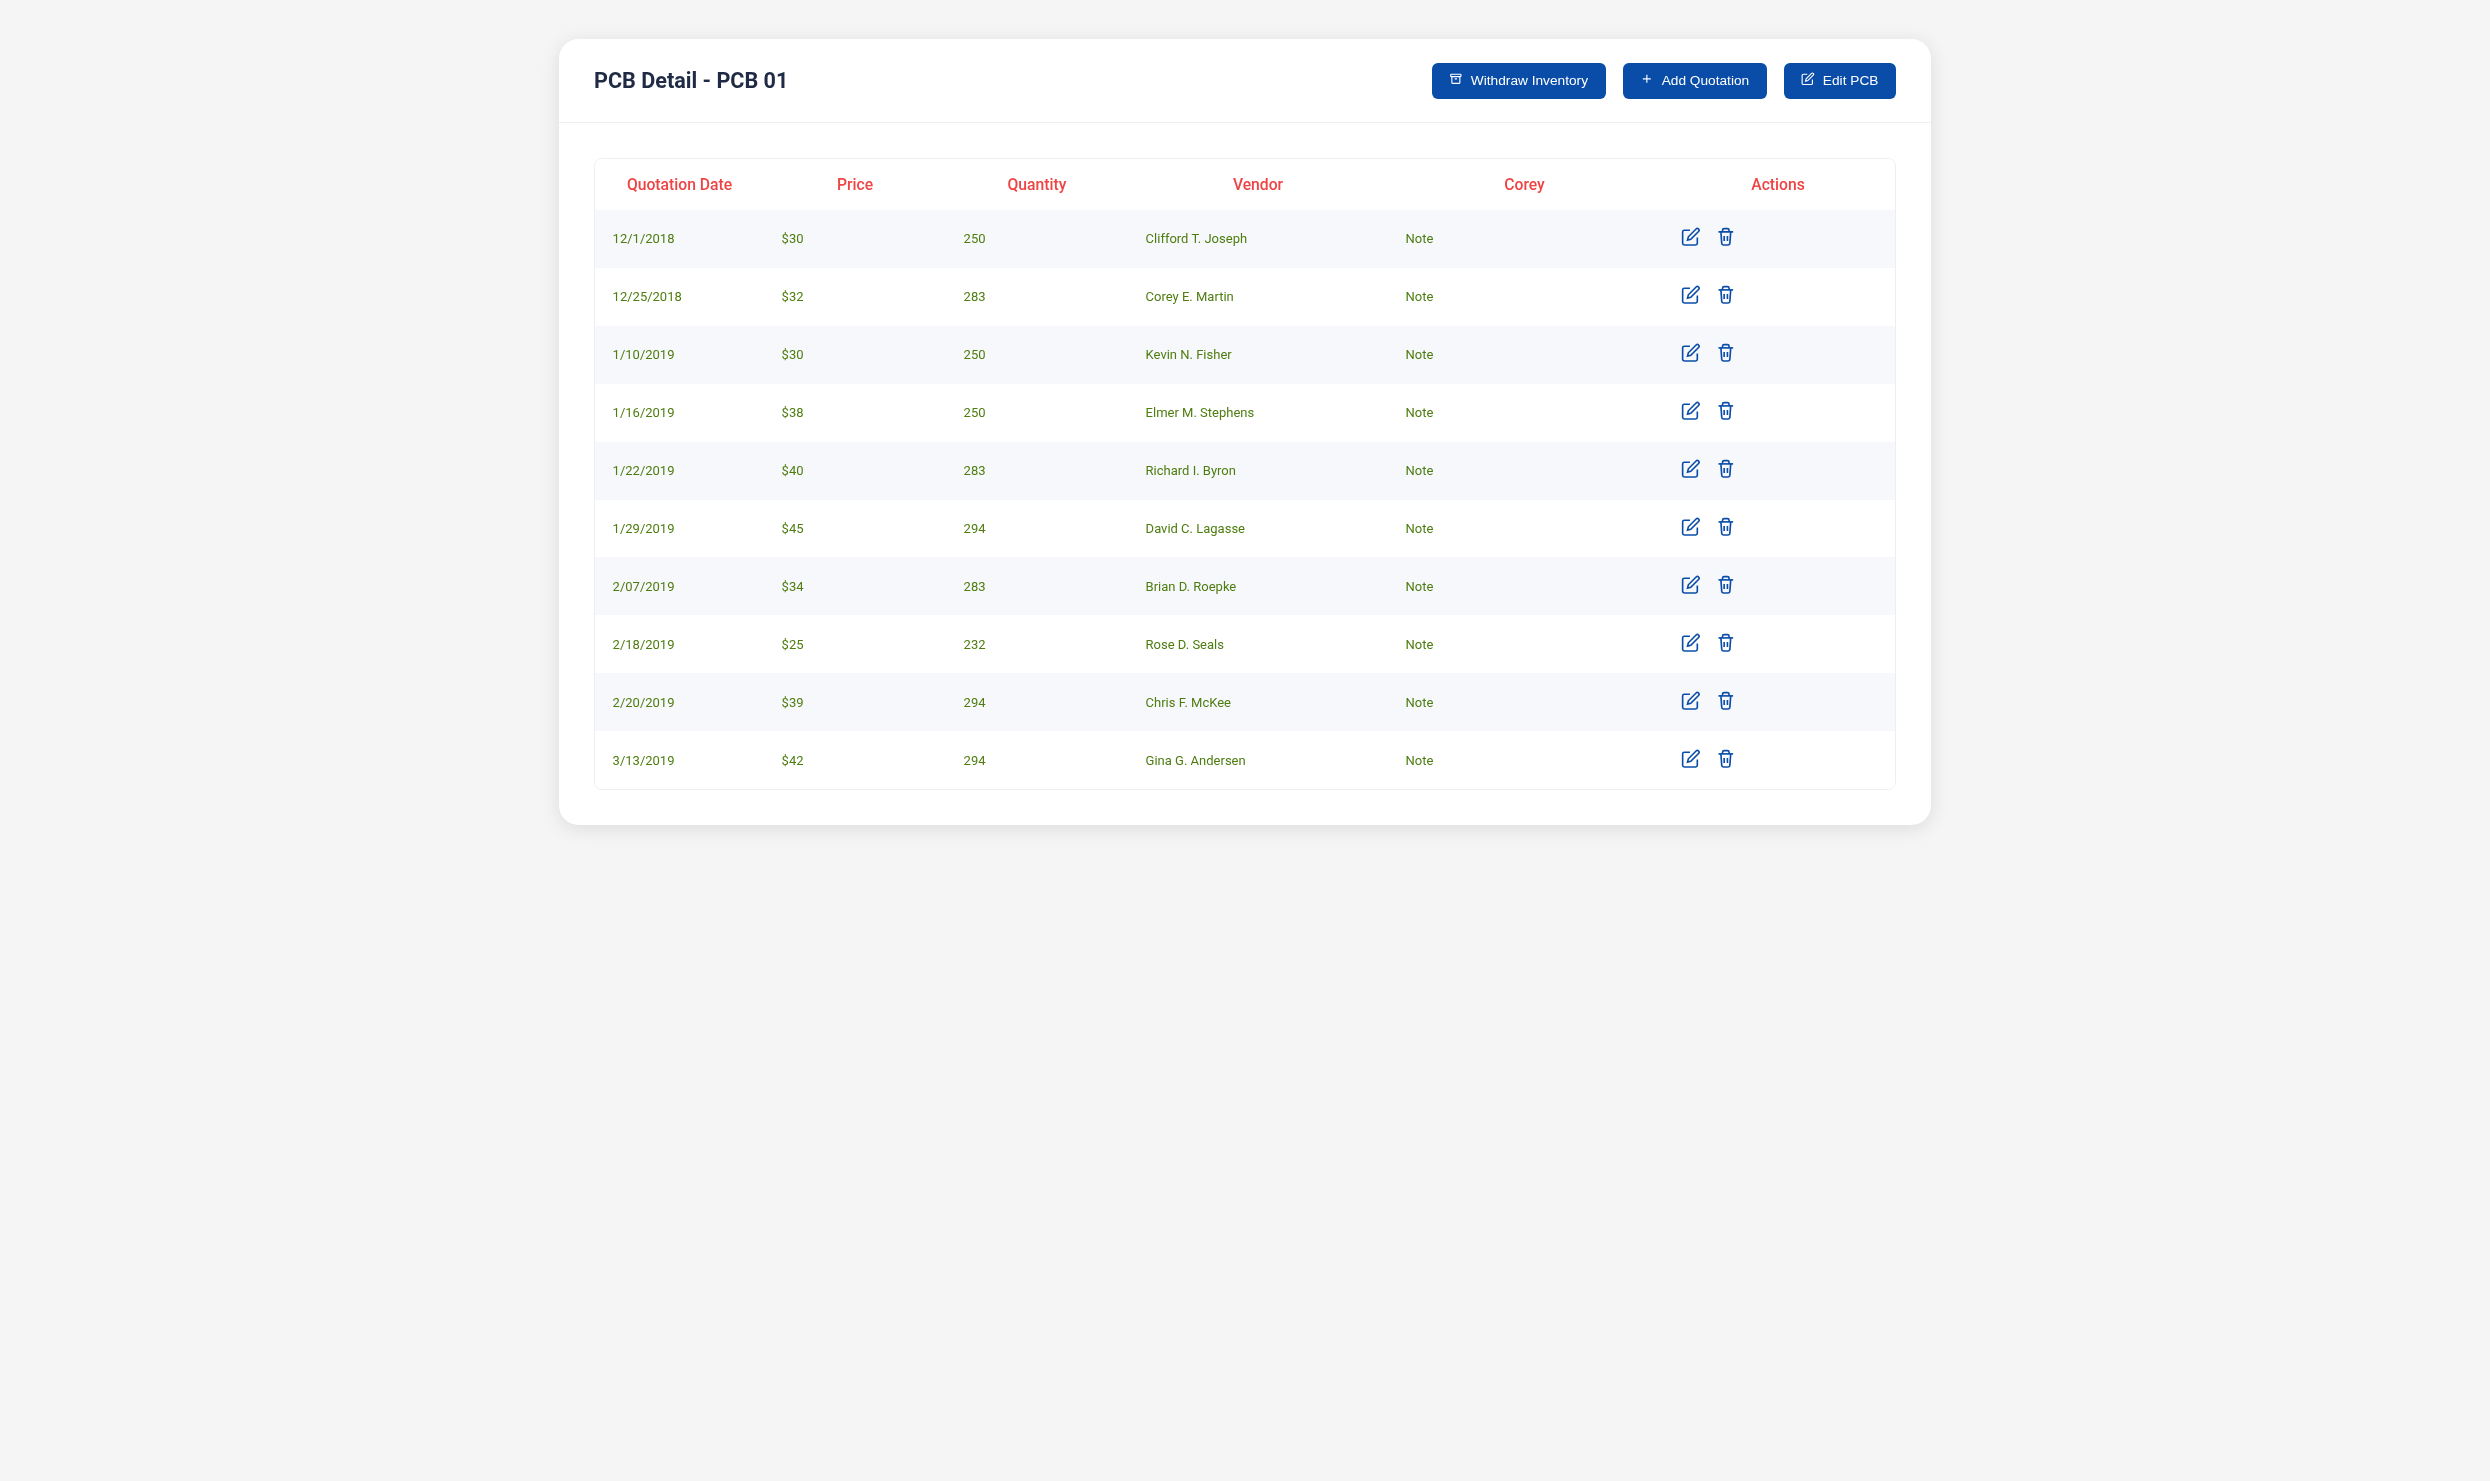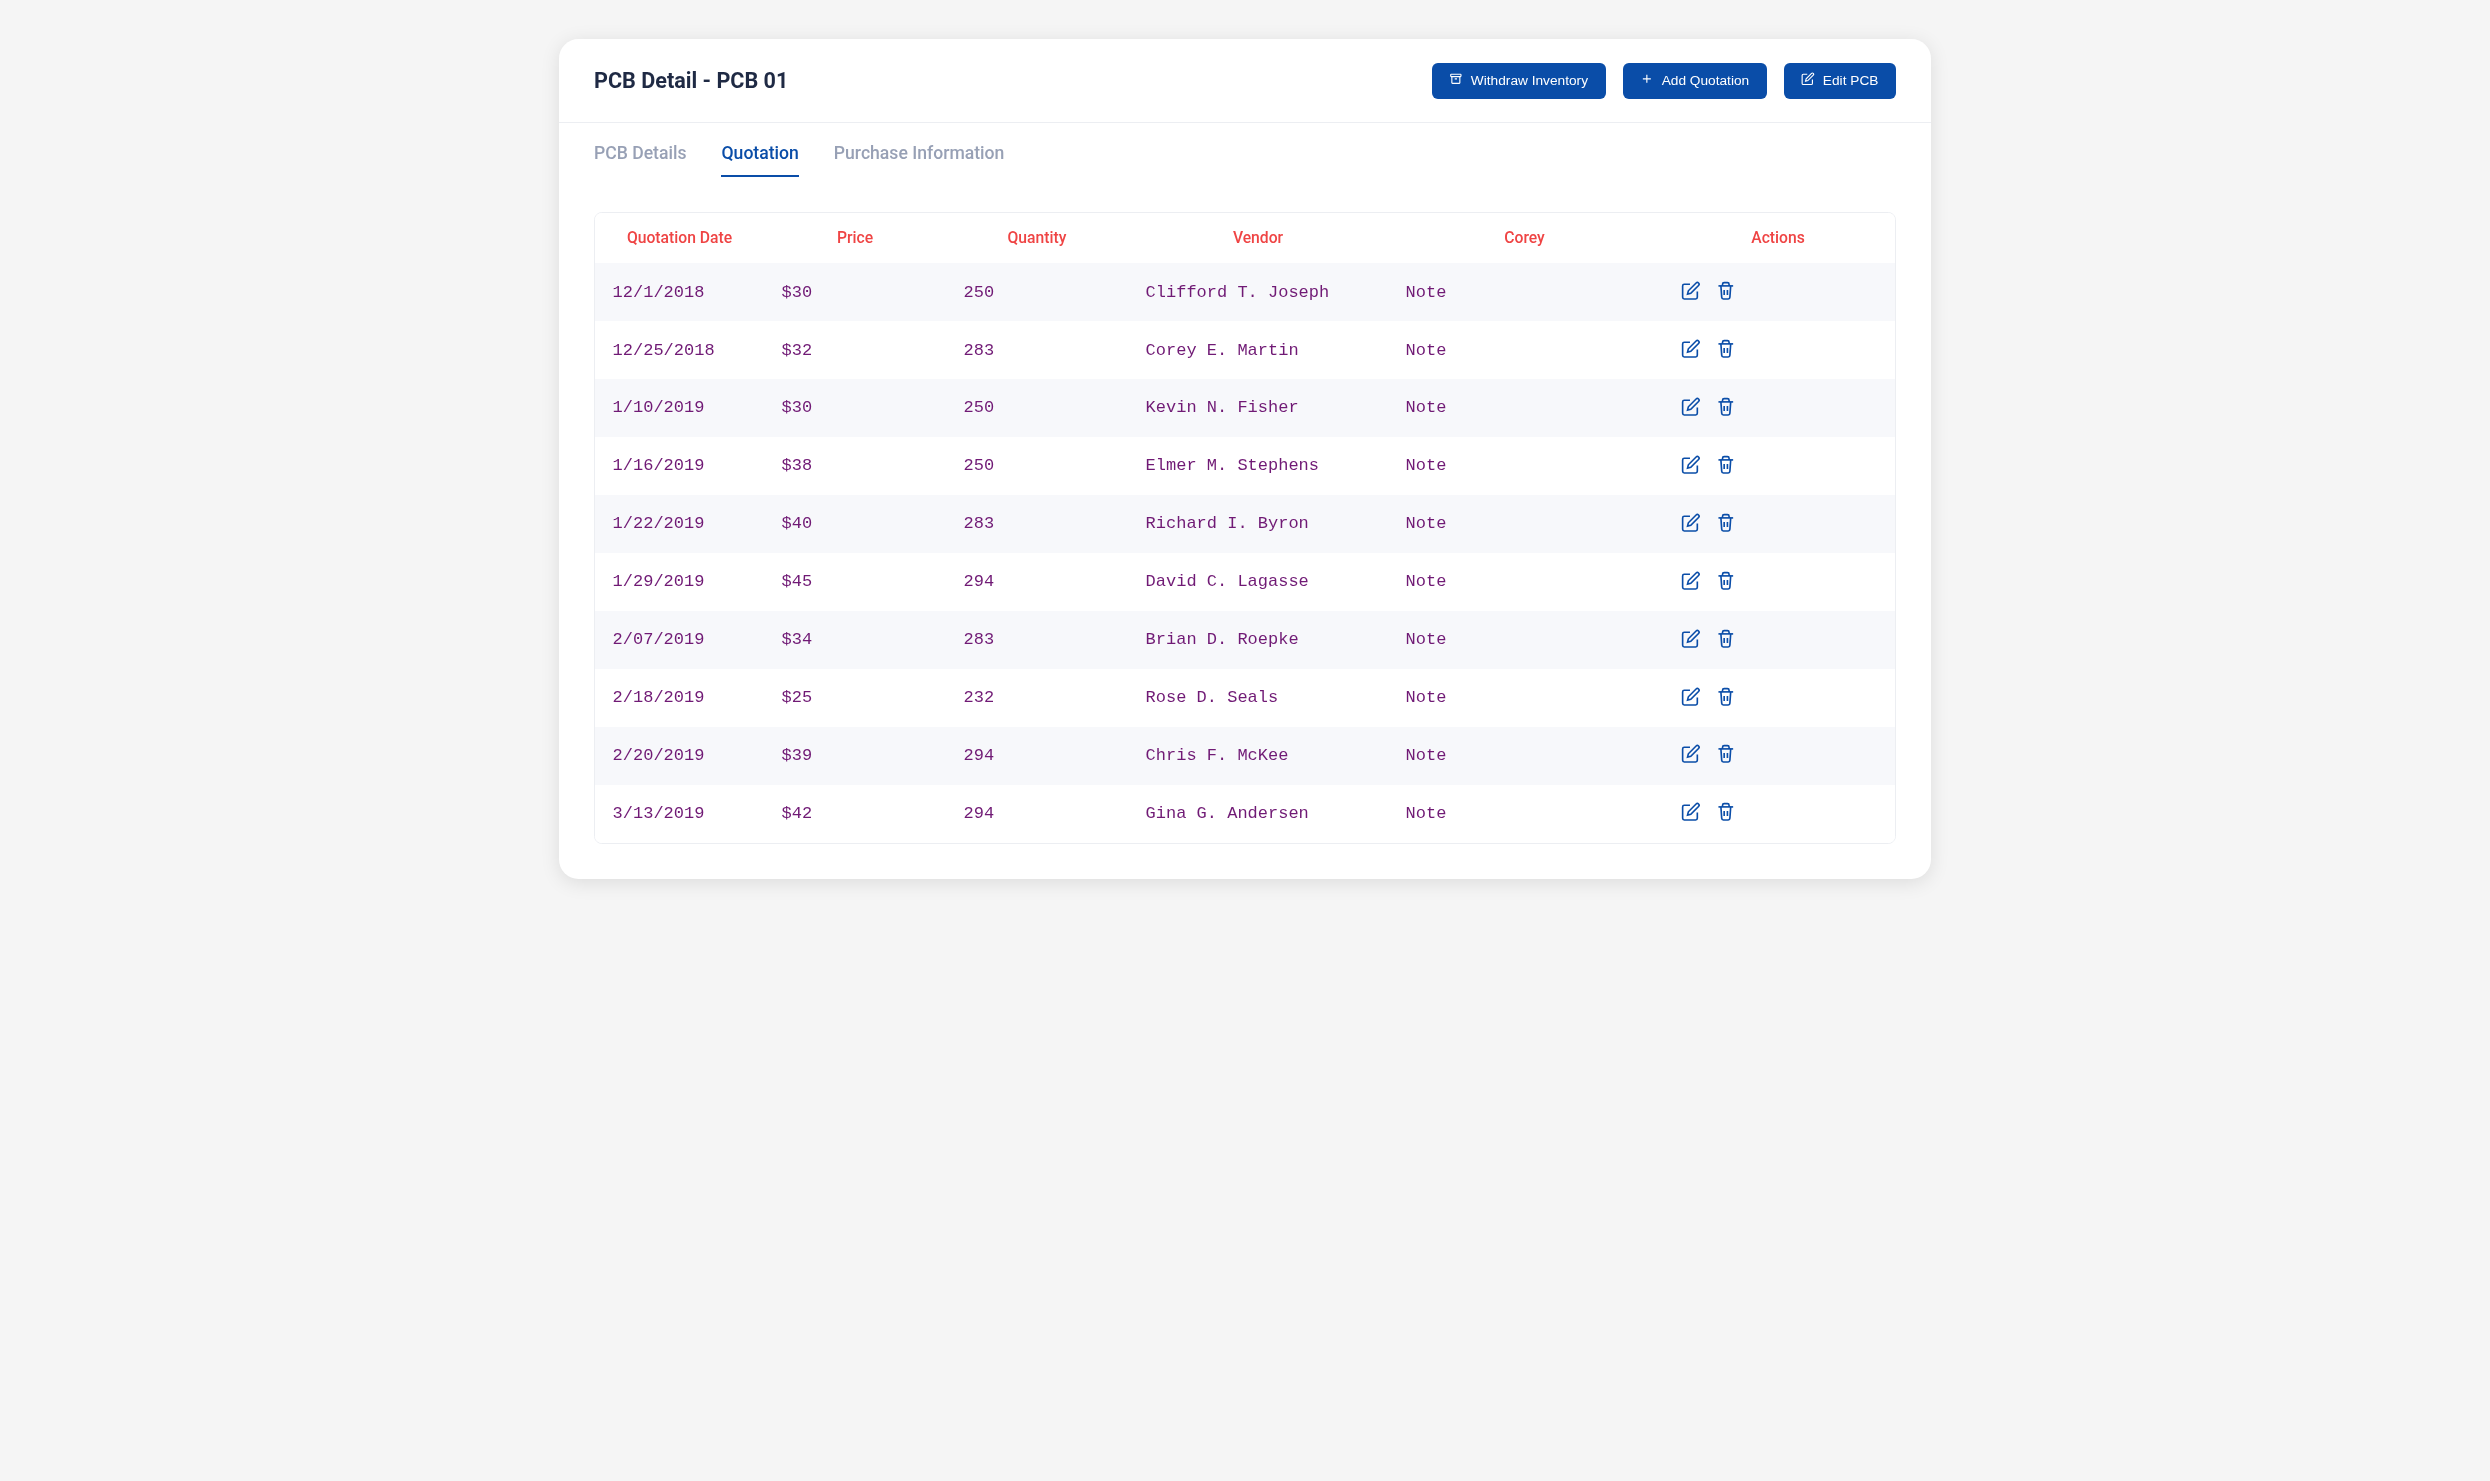--- a/index.html
+++ b/index.html
@@ -72,23 +72,22 @@
 th {
   text-align: center;
   font-weight: 500;
   color: #ef4444;
   font-size: 15.7px;
   padding: 15.7px 17.6px;
   background: #fff;
 }
 td {
   padding: 15.7px 17.6px;
-  font-size: 17px;
-  color: #701a75;
-  font-family: Liberation Mono, monospace;
+  font-size: 13px;
+  color: #4d7c0f;
 }
 tbody tr:nth-child(odd) td { background: #f7f8fb; }
 tbody tr:nth-child(even) td { background: #fff; }
 .actions-cell { display: flex; gap: 11.8px; }
 .icon-btn {
   background: none;
   border: none;
   cursor: pointer;
   padding: 2px;
   display: inline-flex;
@@ -128,25 +127,20 @@
           <svg viewBox="0 0 24 24">
               <path d="M11 4H4a2 2 0 00-2 2v14a2 2 0 002 2h14a2 2 0 002-2v-7"></path>
               <path d="M18.5 2.5a2.1 2.1 0 013 3L12 15l-4 1 1-4 9.5-9.5z"></path>
             </svg>
         </span>
         <span>Edit PCB</span>
       </button>
     </div>
   </div>
 
-  <div class="tabs">
-    <div class="tab">PCB Details</div>
-    <div class="tab active">Quotation</div>
-    <div class="tab">Purchase Information</div>
-  </div>
 
   <div class="content">
     <div class="table-wrap">
       <table>
         <thead>
           <tr>
             <th class="col-date">Quotation Date</th>
             <th class="col-price">Price</th>
             <th class="col-qty">Quantity</th>
             <th class="col-vendor">Vendor</th>

